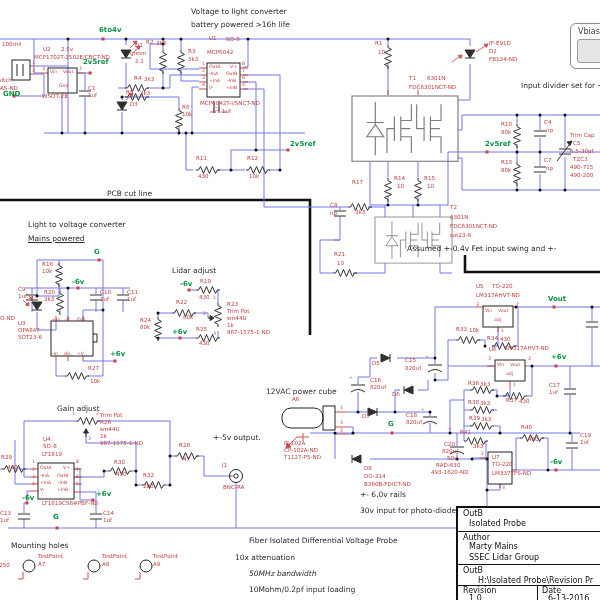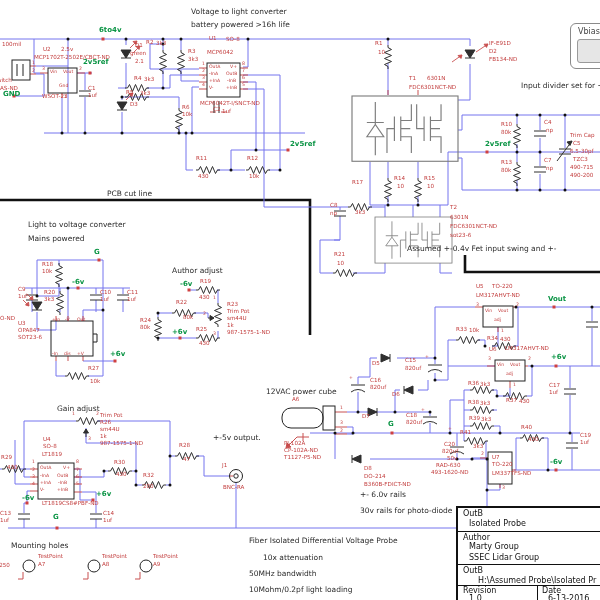--- a/index.html
+++ b/index.html
@@ -324,33 +324,33 @@
       <rect x="554.5" y="468.5" width="3" height="3"></rect>
     </g>
   </svg>
 
   <div id="labels">
       <span class="lbl lbl-c" style="left: 191px; top: 8px;">Voltage to light converter</span>
       <span class="lbl lbl-c" style="left: 191px; top: 21px;">battery powered &gt;16h life</span>
       <span class="lbl lbl-c" style="left: 521px; top: 82px;">Input divider set for +-</span>
       <span class="lbl lbl-c" style="left: 107px; top: 190px;">PCB cut line</span>
       <span class="lbl lbl-c" style="left: 28px; top: 221px;">Light to voltage converter</span>
-      <span class="lbl lbl-c" style="left: 28px; top: 235px;">Mains powered</span>
-      <span class="lbl lbl-c" style="left: 172px; top: 267px;">Author adjust</span>
+      <span class="lbl lbl-c" style="left: 28px; top: 235px; text-decoration: underline;">Mains powered</span>
+      <span class="lbl lbl-c" style="left: 172px; top: 267px;">Lidar adjust</span>
       <span class="lbl lbl-c" style="left: 407px; top: 245px;">Assumed +-0.4v Fet input swing and +-</span>
       <span class="lbl lbl-c" style="left: 57px; top: 405px;">Gain adjust</span>
       <span class="lbl lbl-c" style="left: 266px; top: 388px;">12VAC power cube</span>
       <span class="lbl lbl-c" style="left: 213px; top: 434px;">+-5v output.</span>
       <span class="lbl lbl-c" style="left: 360px; top: 491px;">+- 6.0v rails</span>
-      <span class="lbl lbl-c" style="left: 360px; top: 507px;">30v rails for photo-diode</span>
+      <span class="lbl lbl-c" style="left: 360px; top: 507px;">30v input for photo-diode</span>
       <span class="lbl lbl-c" style="left: 11px; top: 542px;">Mounting holes</span>
       <span class="lbl lbl-c" style="left: 249px; top: 537px;">Fiber Isolated Differential Voltage Probe</span>
-      <span class="lbl lbl-c" style="left: 263px; top: 554px;">10x attenuation</span>
-      <span class="lbl lbl-c" style="left: 249px; top: 570px;">50MHz bandwidth</span>
-      <span class="lbl lbl-c" style="left: 249px; top: 586px;">10Mohm/0.2pf light loading</span>
+      <span class="lbl lbl-c" style="left: 235px; top: 554px;">10x attenuation</span>
+      <span class="lbl lbl-c" style="left: 249px; top: 570px; font-style: italic;">50MHz bandwidth</span>
+      <span class="lbl lbl-c" style="left: 249px; top: 586px;">10Mohm/0.2pf input loading</span>
       <span class="lbl lbl-n" style="left: 99px; top: 27px;">6to4v</span>
       <span class="lbl lbl-n" style="left: 3px; top: 91px;">GND</span>
       <span class="lbl lbl-n" style="left: 83px; top: 59px;">2v5ref</span>
       <span class="lbl lbl-n" style="left: 290px; top: 141px;">2v5ref</span>
       <span class="lbl lbl-n" style="left: 485px; top: 141px;">2v5ref</span>
       <span class="lbl lbl-n" style="left: 94px; top: 249px;">G</span>
       <span class="lbl lbl-n" style="left: 72px; top: 279px;">-6v</span>
       <span class="lbl lbl-n" style="left: 110px; top: 351px;">+6v</span>
       <span class="lbl lbl-n" style="left: 180px; top: 281px;">-6v</span>
       <span class="lbl lbl-n" style="left: 172px; top: 329px;">+6v</span>
@@ -618,26 +618,26 @@
     <div class="tp-btn"></div>
   </div>
 
   <div id="tblock">
     <div class="row" style="top:0;height:24px;">
       <span class="cell-label">OutB</span>
       <span class="cell-val">Isolated Probe</span>
     </div>
     <div class="row" style="top:24px;height:33px;">
       <span class="cell-label">Author</span>
-      <span class="cell-val" style="top:10px;">Marty Group</span>
+      <span class="cell-val" style="top:10px;">Marty Mains</span>
       <span class="cell-val" style="top:21px;">SSEC Lidar Group</span>
     </div>
     <div class="row" style="top:57px;height:21px;">
       <span class="cell-label">OutB</span>
-      <span class="cell-val" style="left:20px;top:11px;">H:\Assumed Probe\Isolated Pr</span>
+      <span class="cell-val" style="left:20px;top:11px;">H:\Isolated Probe\Revision Pr</span>
     </div>
     <div class="row" style="top:78px;height:16px;border-bottom:none;">
       <span class="cell-label" style="top:0;">Revision</span>
       <span class="cell-val" style="top:8px;">1.0</span>
       <span class="cell-label" style="left:84px;top:0;">Date</span>
       <span class="cell-val" style="left:90px;top:8px;">6-13-2016</span>
       <span style="position:absolute;left:79px;top:0;width:1px;height:16px;background:#111;"></span>
     </div>
   </div>
 

